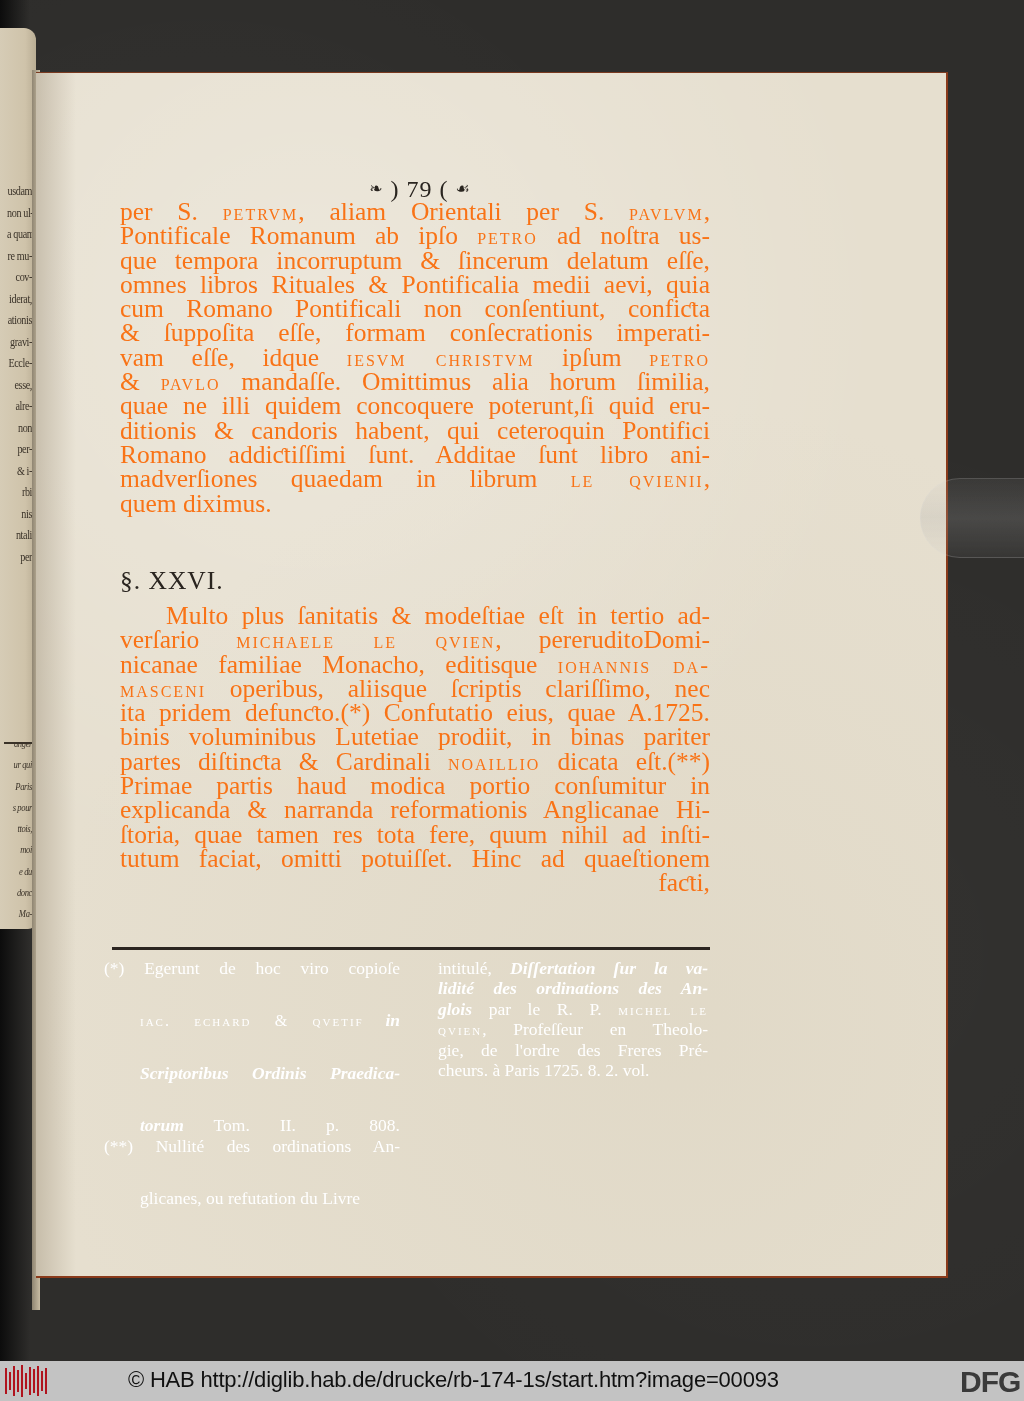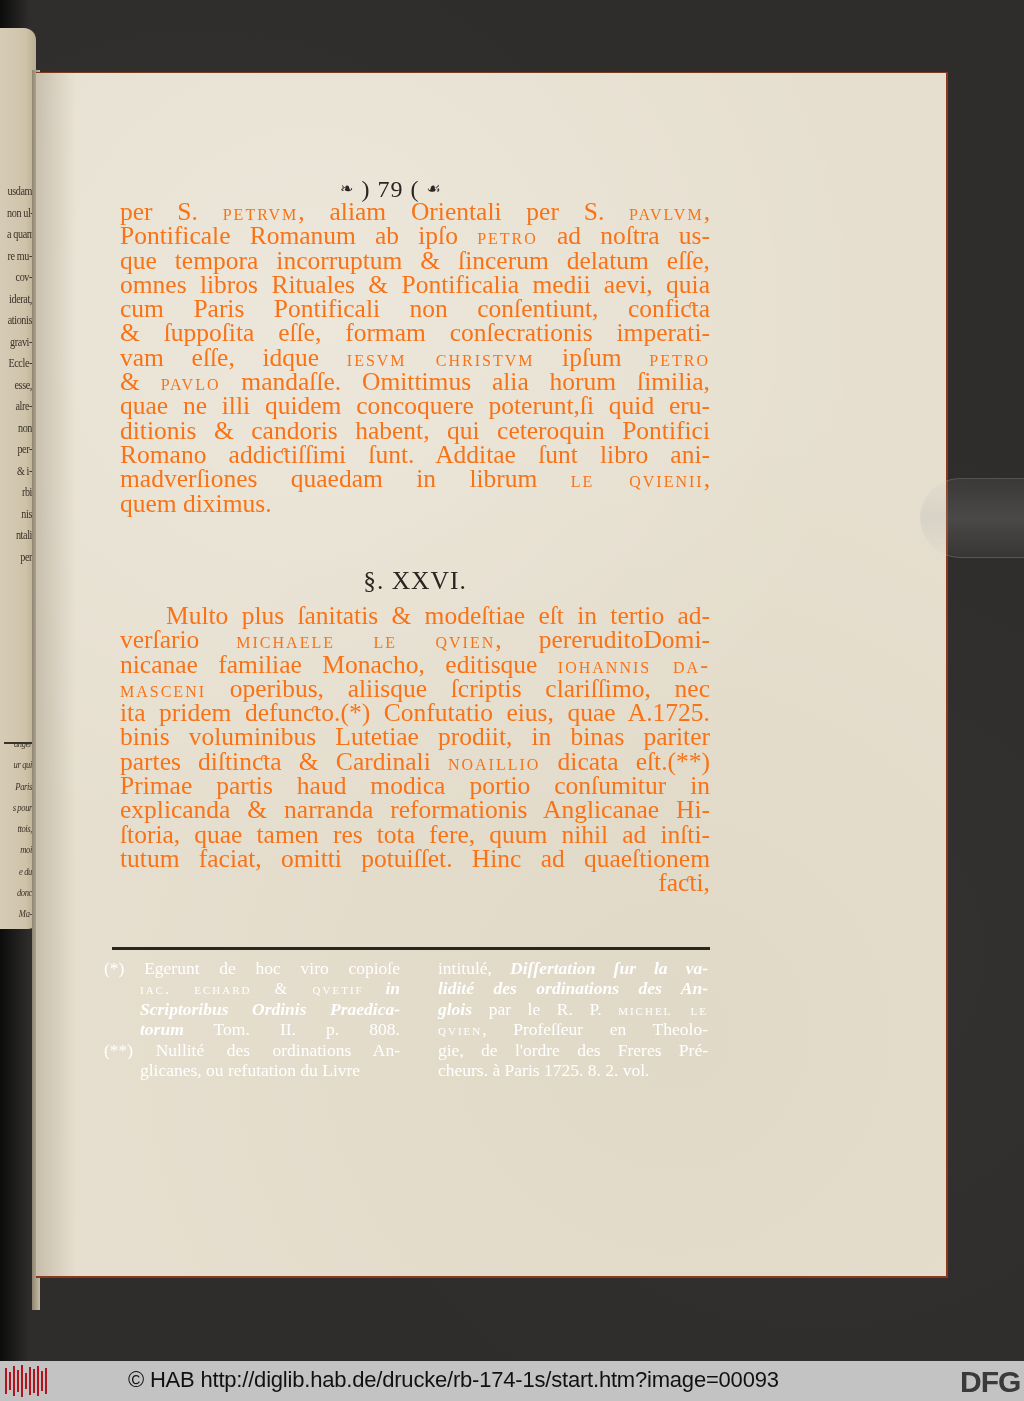--- a/index.html
+++ b/index.html
@@ -68,49 +68,49 @@
       position: absolute; left: 920px; top: 478px; width: 104px; height: 80px;
       background: linear-gradient(180deg, rgba(200,200,200,0.08), rgba(170,170,170,0.22) 50%, rgba(200,200,200,0.06));
       border-top-left-radius: 40px; border-bottom-left-radius: 40px;
       border: 1px solid rgba(220,220,220,0.18);
       border-right: none;
     }
 
     
     .running-head {
       position: absolute; left: 340px; top: 176px; width: 160px;
-      font-size: 24px; color: #2a2520; letter-spacing: 1px;
+      text-align: center; font-size: 24px; color: #2a2520; letter-spacing: 1px;
     }
     .running-head .orn { font-size: 16px; vertical-align: 3px; }
     .body-text {
       position: absolute; left: 120px; top: 200px; width: 590px;
       font-size: 25.5px; line-height: 24.3px; color: #f97316;
     }
     .line { display: block; white-space: nowrap; text-align: justify; text-align-last: justify; height: 24.3px; }
     .line.last { text-align-last: left; }
     .line.right { text-align-last: right; }
     .line.indent { padding-left: 46px; }
     .sc { font-variant: small-caps; text-transform: lowercase; letter-spacing: 2px; font-size: 0.92em; }
     .section-head {
       position: absolute; left: 120px; top: 566px; width: 590px;
-      text-align: center; font-size: 25.5px; letter-spacing: 1px;
+      font-size: 25.5px; letter-spacing: 1px;
     }
     .body-text.part2 { top: 604px; }
 
     .footnote-rule {
       position: absolute; left: 112px; top: 947px; width: 598px; height: 3px;
       background: #2b2520;
     }
     .footnotes {
       position: absolute; top: 958px; font-size: 17.5px; line-height: 20.4px; color: #ffffff;
     }
     .fn-left { left: 104px; width: 296px; }
     .fn-right { left: 438px; width: 270px; }
     .fn-left .line, .fn-right .line { height: 20.4px; }
-    .fn-left .line.cont { padding-left: 36px; }
+    .fn-left .line.cont { padding-left: 36px; margin-top: 32px; }
     .it { font-style: italic; font-weight: bold; }
 
     
     .footer-bar {
       position: absolute; left: 0; top: 1361px; width: 1024px; height: 56px;
       background: #c3c3c3;
       display: flex; align-items: center;
     }
     .hab-logo {
       position: absolute; left: 5px; top: 4px; width: 42px; height: 32px;
@@ -184,21 +184,21 @@
   <span class="orn">❧</span>
   <span>) 79 (</span>
   <span class="orn">☙</span>
 </div>
 
 <div class="body-text" id="body-part1">
     <span class="line"><span>per S. </span><span class="sc">Petrvm</span><span>, aliam Orientali per S. </span><span class="sc">Pavlvm</span><span>,</span></span>
     <span class="line"><span>Pontificale Romanum ab ipſo </span><span class="sc">Petro</span><span> ad noſtra us-</span></span>
     <span class="line"><span>que tempora incorruptum &amp; ſincerum delatum eſſe,</span></span>
     <span class="line"><span>omnes libros Rituales &amp; Pontificalia medii aevi, quia</span></span>
-    <span class="line"><span>cum Paris Pontificali non conſentiunt, confiƈta</span></span>
+    <span class="line"><span>cum Romano Pontificali non conſentiunt, confiƈta</span></span>
     <span class="line"><span>&amp; ſuppoſita eſſe, formam conſecrationis imperati-</span></span>
     <span class="line"><span>vam eſſe, idque </span><span class="sc">Iesvm Christvm</span><span> ipſum </span><span class="sc">Petro</span></span>
     <span class="line"><span>&amp; </span><span class="sc">Pavlo</span><span> mandaſſe. Omittimus alia horum ſimilia,</span></span>
     <span class="line"><span>quae ne illi quidem concoquere poterunt,ſi quid eru-</span></span>
     <span class="line"><span>ditionis &amp; candoris habent, qui ceteroquin Pontifici</span></span>
     <span class="line"><span>Romano addiƈtiſſimi ſunt.   Additae ſunt libro ani-</span></span>
     <span class="line"><span>madverſiones quaedam in librum </span><span class="sc">Le Qvienii</span><span>,</span></span>
     <span class="line last"><span>quem diximus.</span></span>
   </div>
 

